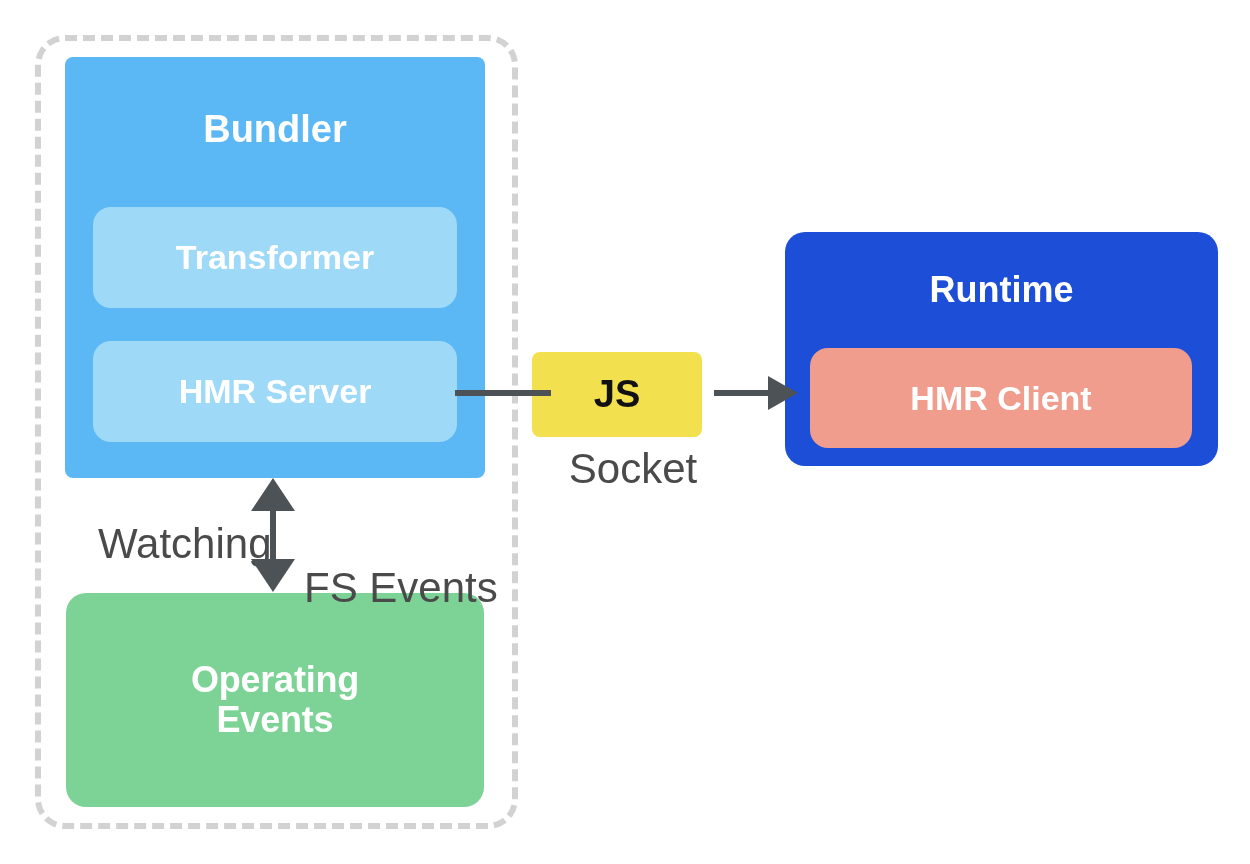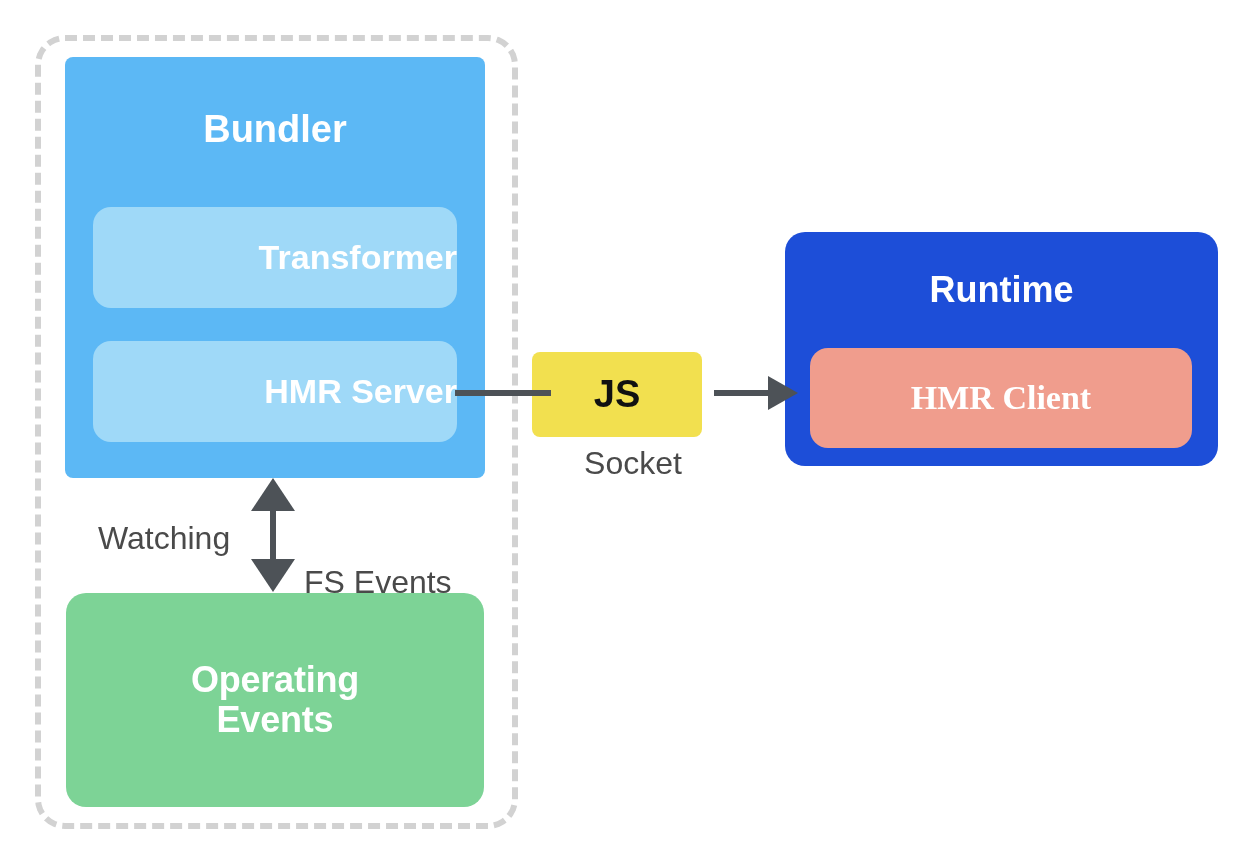--- a/index.html
+++ b/index.html
@@ -79,21 +79,21 @@
   
   .sub-blue {
     position: absolute;
     left: 28px;
     width: 364px;
     height: 101px;
     background: #9fd9f8;
     border-radius: 18px;
     display: flex;
     align-items: center;
-    justify-content: flex-end;
+    justify-content: center;
     font-size: 34px;
     font-weight: bold;
     color: #ffffff;
   }
   .sub-transformer { top: 150px; }
   .sub-hmr-server  { top: 284px; }
 
   
   .os-box {
     left: 66px;
@@ -135,41 +135,40 @@
     width: 382px;
     height: 100px;
     background: #f09d8d;
     border-radius: 18px;
     display: flex;
     align-items: center;
     justify-content: center;
     font-size: 34px;
     font-weight: bold;
     color: #ffffff;
-    font-family: Liberation Serif, serif;
   }
 
   
   .js-box {
     left: 532px;
     top: 352px;
     width: 170px;
     height: 85px;
     background: #f2e04f;
     border-radius: 8px;
     font-size: 38px;
     font-weight: bold;
     color: #111111;
   }
 
   
   .label {
     position: absolute;
     color: #4a4a4a;
-    font-size: 32px;
+    font-size: 42px;
     white-space: nowrap;
   }
   .label-socket {
     left: 548px;
     top: 445px;
     width: 170px;
     text-align: center;
   }
   .label-watching {
     left: 98px;

